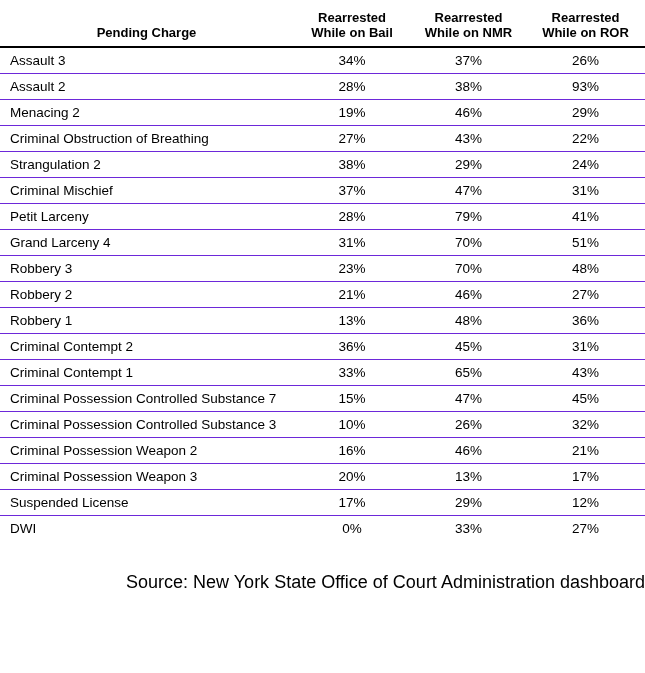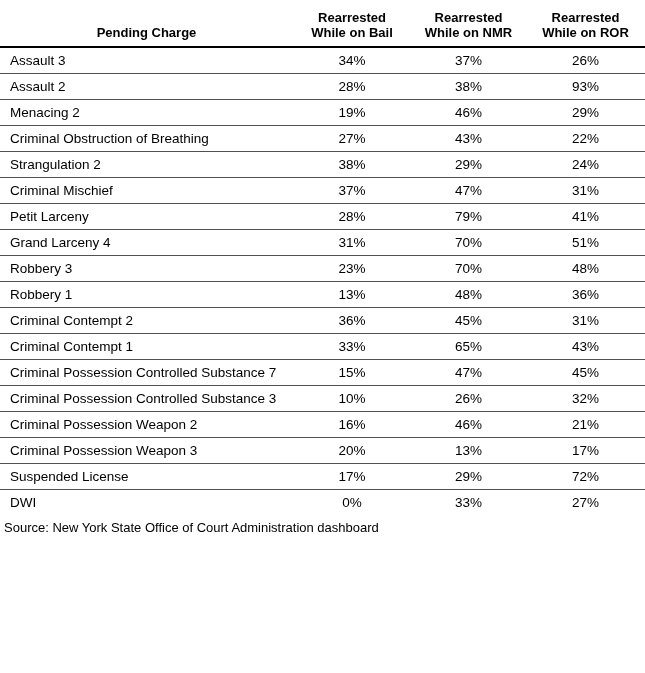--- a/index.html
+++ b/index.html
@@ -56,23 +56,24 @@
   }
   tbody td.charge {
     text-align: left;
     padding-left: 10px;
   }
   tbody td.pct {
     text-align: center;
   }
 
   .source-note {
-    margin: 5px 0 0 4px;
-    font-size: 13px;
+    margin: 31px 0 0 4px;
+    font-size: 18px;
     color: #000000;
+    text-align: right;
   }
 </style>
 </head>
 <body>
 
 <div class="page">
 
   <table class="rearrest">
     <colgroup>
       <col class="c-charge">
@@ -146,20 +147,26 @@
           <td class="pct">70%</td>
           <td class="pct">51%</td>
         </tr>
         <tr>
           <td class="charge">Robbery 3</td>
           <td class="pct">23%</td>
           <td class="pct">70%</td>
           <td class="pct">48%</td>
         </tr>
         <tr>
+          <td class="charge">Robbery 2</td>
+          <td class="pct">21%</td>
+          <td class="pct">46%</td>
+          <td class="pct">27%</td>
+        </tr>
+        <tr>
           <td class="charge">Robbery 1</td>
           <td class="pct">13%</td>
           <td class="pct">48%</td>
           <td class="pct">36%</td>
         </tr>
         <tr>
           <td class="charge">Criminal Contempt 2</td>
           <td class="pct">36%</td>
           <td class="pct">45%</td>
           <td class="pct">31%</td>
@@ -191,21 +198,21 @@
         <tr>
           <td class="charge">Criminal Possession Weapon 3</td>
           <td class="pct">20%</td>
           <td class="pct">13%</td>
           <td class="pct">17%</td>
         </tr>
         <tr>
           <td class="charge">Suspended License</td>
           <td class="pct">17%</td>
           <td class="pct">29%</td>
-          <td class="pct">72%</td>
+          <td class="pct">12%</td>
         </tr>
         <tr>
           <td class="charge">DWI</td>
           <td class="pct">0%</td>
           <td class="pct">33%</td>
           <td class="pct">27%</td>
         </tr>
       </tbody>
   </table>
 

